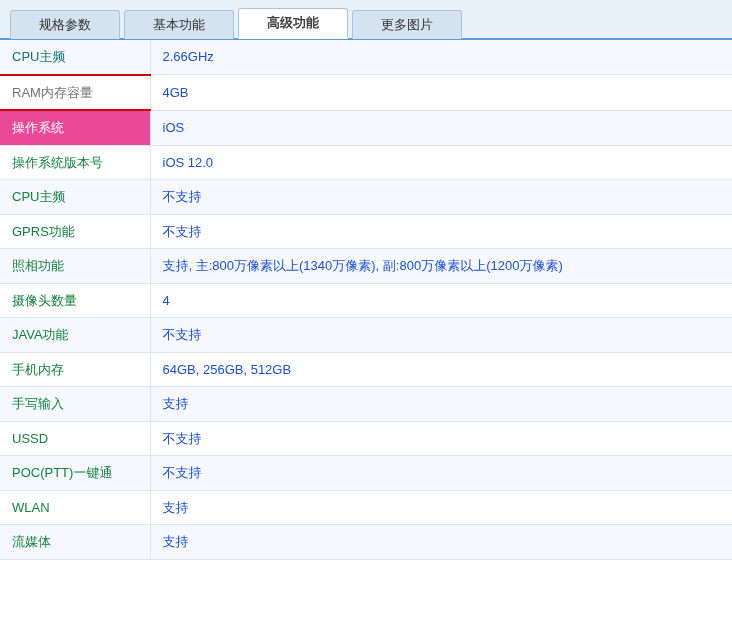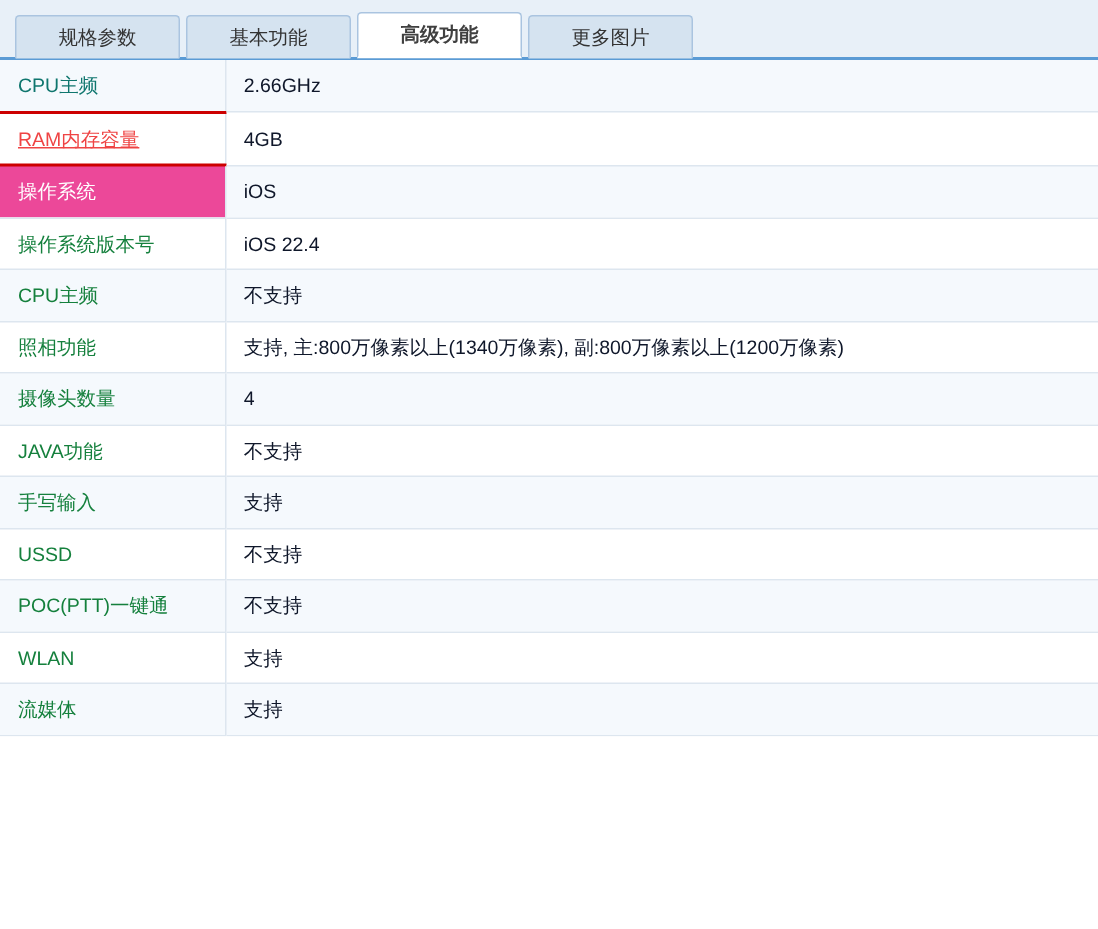--- a/index.html
+++ b/index.html
@@ -60,21 +60,21 @@
       vertical-align: middle;
       line-height: 1.5;
     }
     .spec-table td:first-child {
       width: 150px;
       color: #15803d;
       border-right: 1px solid #dde6ef;
       font-size: 13px;
     }
     .spec-table td:last-child {
-      color: #0f172a;
+      color: #1d4ed8;
       font-size: 13px;
     }
 
     .content-area {
       overflow-y: auto;
       max-height: 580px;
     }
   </style>
 </head>
 <body>
@@ -87,46 +87,54 @@
 </div>
 
 <div class="content-area">
   <table class="spec-table">
     <tbody id="table-body">
         <tr>
           <td style="border-bottom: 2px solid rgb(204, 0, 0); color: #0f766e;">CPU主频</td>
           <td>2.66GHz</td>
         </tr>
         <tr>
-          <td style="border-bottom: 2px solid rgb(204, 0, 0); color: #ef4444; text-decoration: underline;">RAM内存容量</td>
+          <td style="border-bottom: 2px solid rgb(204, 0, 0); color: #737373;">RAM内存容量</td>
           <td>4GB</td>
         </tr>
         <tr>
           <td style="background: #ec4899; color: rgb(255, 255, 255);">操作系统</td>
           <td>iOS</td>
         </tr>
         <tr>
           <td>操作系统版本号</td>
-          <td>iOS 22.4</td>
+          <td>iOS 12.0</td>
         </tr>
         <tr>
           <td>CPU主频</td>
+          <td>不支持</td>
+        </tr>
+        <tr>
+          <td>GPRS功能</td>
           <td>不支持</td>
         </tr>
         <tr>
           <td>照相功能</td>
           <td>支持, 主:800万像素以上(1340万像素), 副:800万像素以上(1200万像素)</td>
         </tr>
         <tr>
           <td>摄像头数量</td>
           <td>4</td>
         </tr>
         <tr>
           <td>JAVA功能</td>
           <td>不支持</td>
+        </tr>
+        <tr>
+          <td>手机内存</td>
+          <td>64GB, 256GB, 512GB</td>
         </tr>
         <tr>
           <td>手写输入</td>
           <td>支持</td>
         </tr>
         <tr>
           <td>USSD</td>
           <td>不支持</td>
         </tr>
         <tr>

